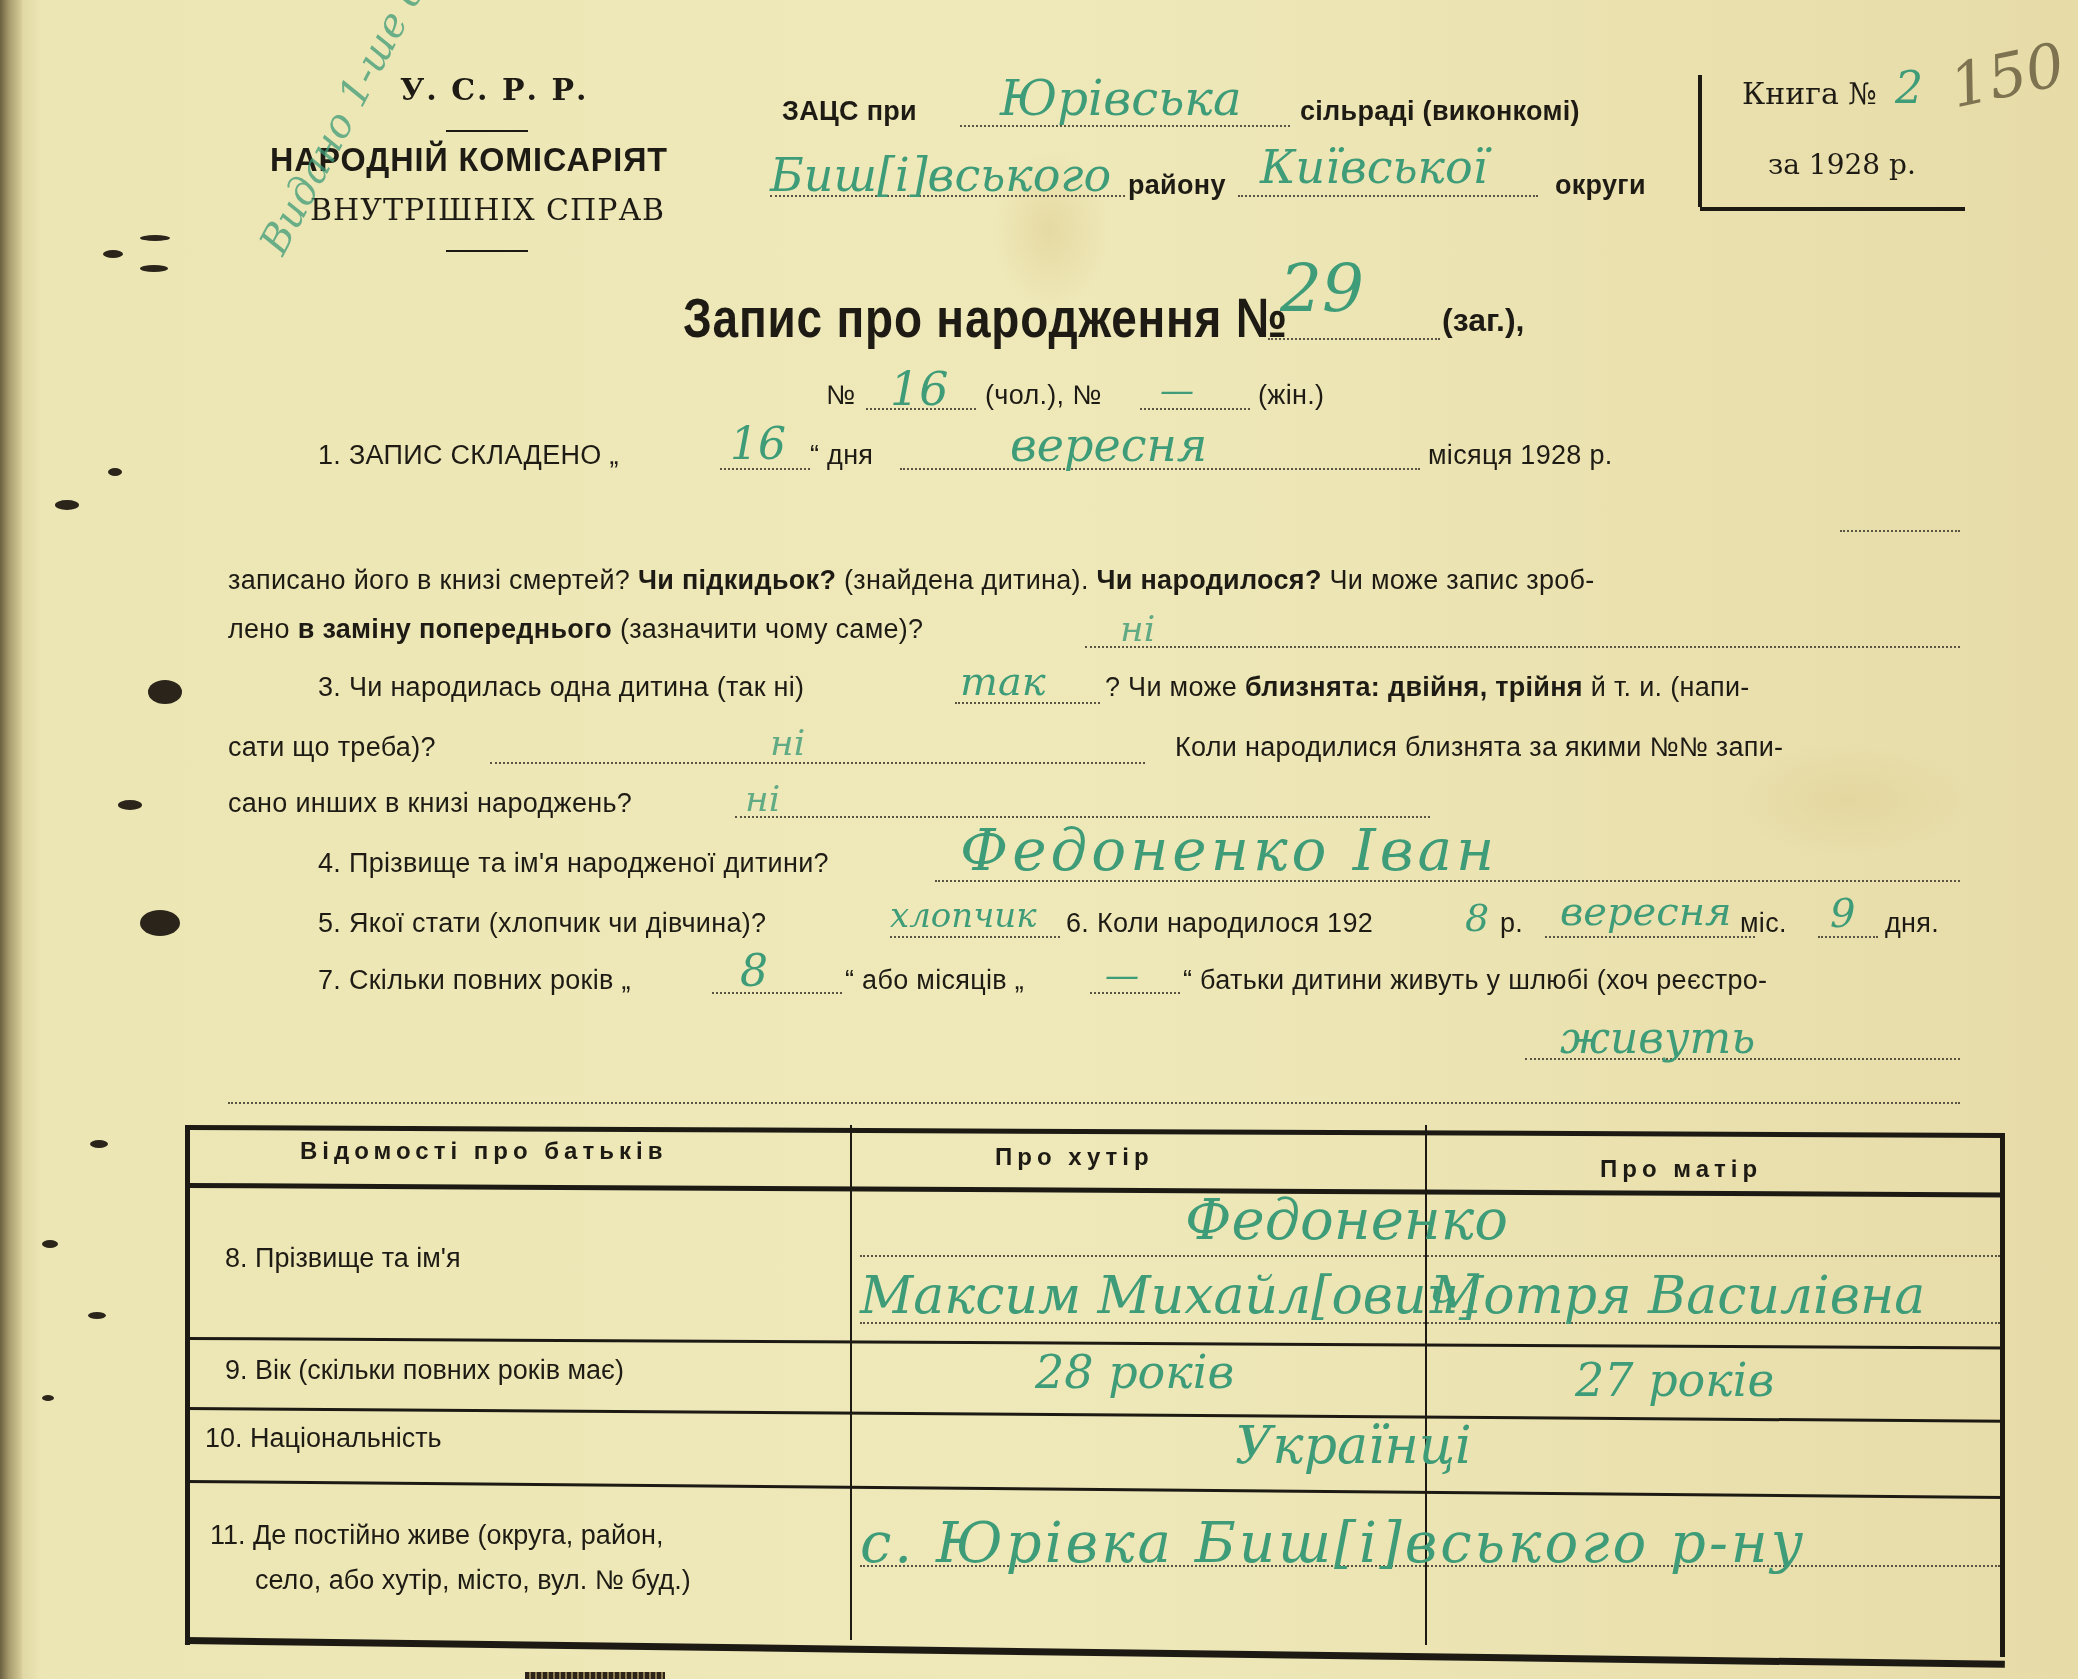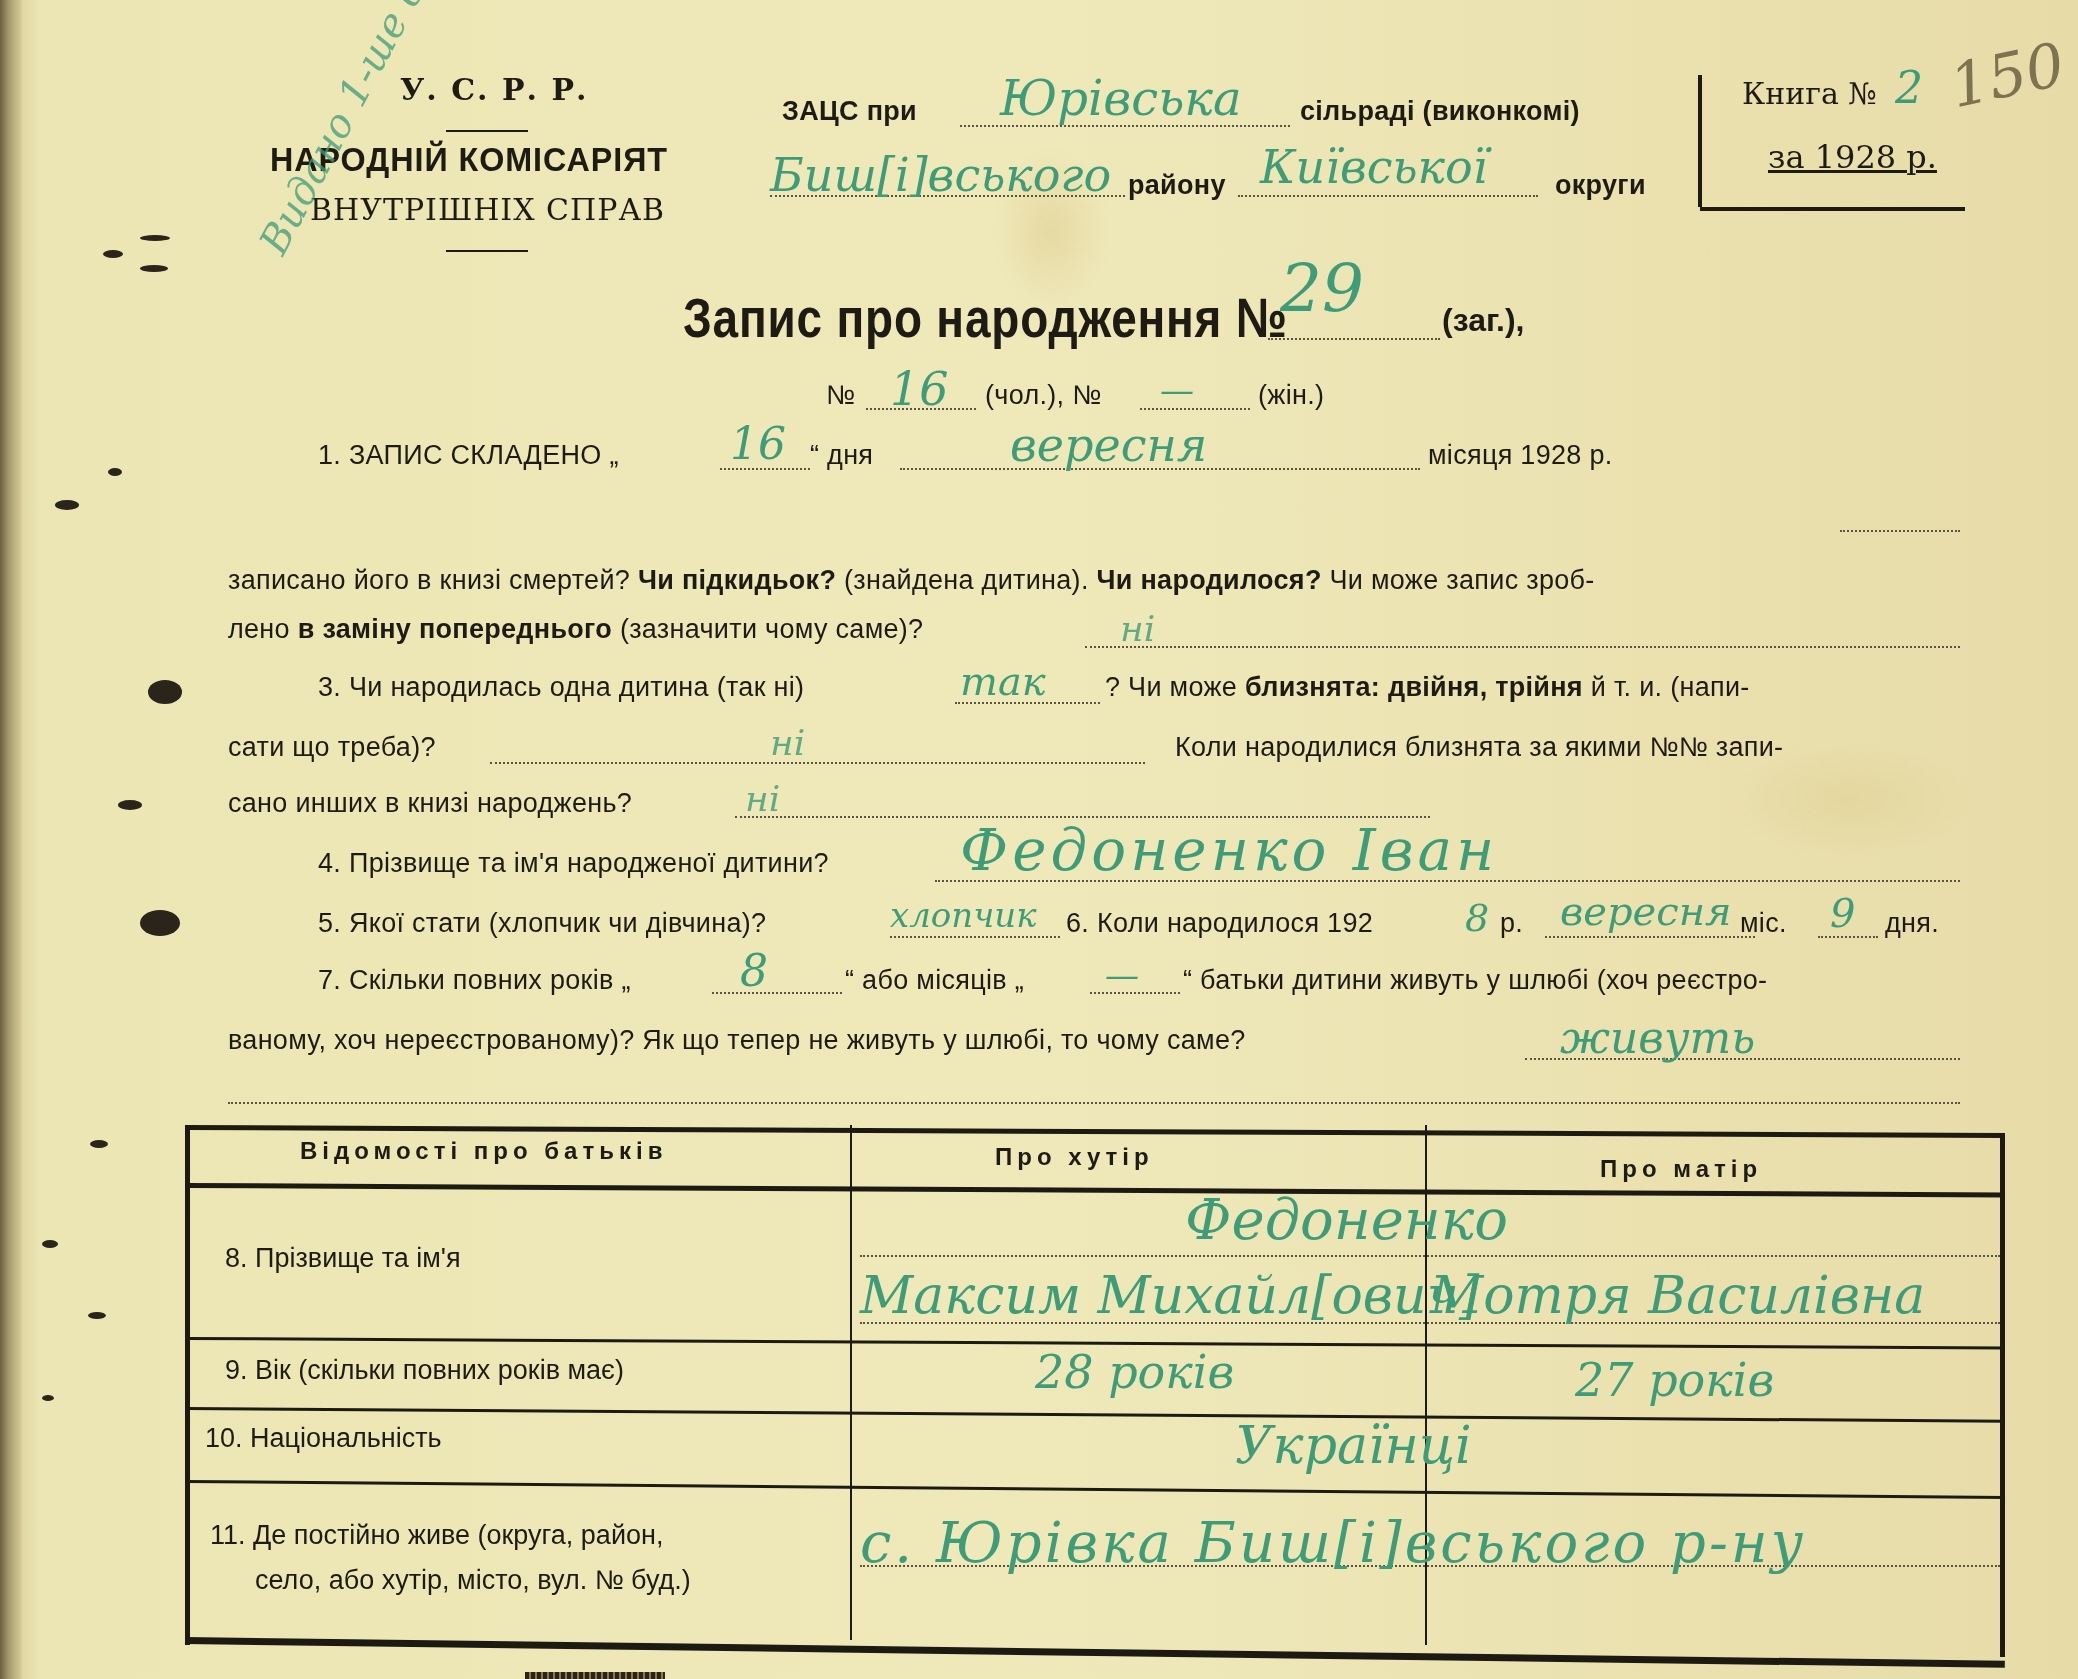--- a/index.html
+++ b/index.html
@@ -66,21 +66,21 @@
   <div class="abs line-txt bold cond" style="left:1128px;top:170px;">району</div>
   <div class="dots" style="left:1238px;top:195px;width:300px;"></div>
   <div class="hw" style="left:1260px;top:140px;font-size:46px;">Київської</div>
   <div class="abs line-txt bold cond" style="left:1555px;top:170px;">округи</div>
 
   <div class="rule" style="left:1698px;top:75px;width:4px;height:132px;"></div>
   <div class="rule" style="left:1700px;top:207px;width:265px;height:4px;"></div>
   <div class="abs" style="left:1742px;top:76px;font-size:30px;font-family:'DejaVu Serif',serif;">Книга №</div>
   <div class="hw" style="left:1895px;top:62px;font-size:44px;">2</div>
   <div class="hw" style="left:1950px;top:40px;font-size:60px;color:#7d7350;transform:rotate(-12deg);">150</div>
-  <div class="abs" style="left:1768px;top:138px;font-size:32px;font-family:'DejaVu Serif',serif;text-decoration:underline;">за 1928 р.</div>
+  <div class="abs" style="left:1768px;top:148px;font-size:28px;font-family:'DejaVu Serif',serif;">за 1928 р.</div>
 
   <div class="hw" style="left:250px;top:240px;font-size:40px;transform:rotate(-62deg);transform-origin:left top;opacity:0.75;">Видано 1-ше витяг … 16/13/28 … Секретар …</div>
 
   <div class="abs bold" style="left:683px;top:285px;font-size:56px;letter-spacing:1px;transform:scaleX(0.82);transform-origin:left;">Запис про народження №</div>
   <div class="dots" style="left:1268px;top:338px;width:172px;"></div>
   <div class="hw" style="left:1280px;top:250px;font-size:66px;">29</div>
   <div class="abs bold" style="left:1442px;top:302px;font-size:32px;">(заг.),</div>
 
   <div class="abs line-txt" style="left:826px;top:380px;">№</div>
   <div class="dots" style="left:866px;top:408px;width:110px;"></div>
@@ -149,21 +149,20 @@
   <div class="hw" style="left:1830px;top:890px;font-size:40px;">9</div>
   <div class="abs line-txt" style="left:1885px;top:908px;">дня.</div>
 
   <div class="abs line-txt" style="left:318px;top:965px;">7. Скільки повних років „</div>
   <div class="dots" style="left:712px;top:992px;width:130px;"></div>
   <div class="hw" style="left:740px;top:945px;font-size:44px;">8</div>
   <div class="abs line-txt" style="left:845px;top:965px;">“ або місяців „</div>
   <div class="dots" style="left:1090px;top:992px;width:90px;"></div>
   <div class="hw" style="left:1105px;top:955px;font-size:34px;">—</div>
   <div class="abs line-txt" style="left:1183px;top:965px;">“ батьки дитини живуть у шлюбі (хоч реєстро-</div>
-  <div class="abs line-txt" style="left:228px;top:1025px;">ваному, хоч нереєстрованому)? Як що тепер не живуть у шлюбі, то чому саме?</div>
   <div class="dots" style="left:1525px;top:1058px;width:435px;"></div>
   <div class="hw" style="left:1560px;top:1012px;font-size:44px;">живуть</div>
   <div class="dots" style="left:228px;top:1102px;width:1732px;"></div>
 
   <div class="table">
 
     <div class="rule" style="left:0;top:0;width:1820px;height:5px;transform:rotate(0.25deg);transform-origin:left;"></div>
     <div class="rule" style="left:0;top:0;width:5px;height:520px;"></div>
     <div class="rule" style="left:1815px;top:12px;width:5px;height:520px;"></div>
     <div class="rule" style="left:0;top:512px;width:1820px;height:7px;transform:rotate(0.75deg);transform-origin:left;"></div>

